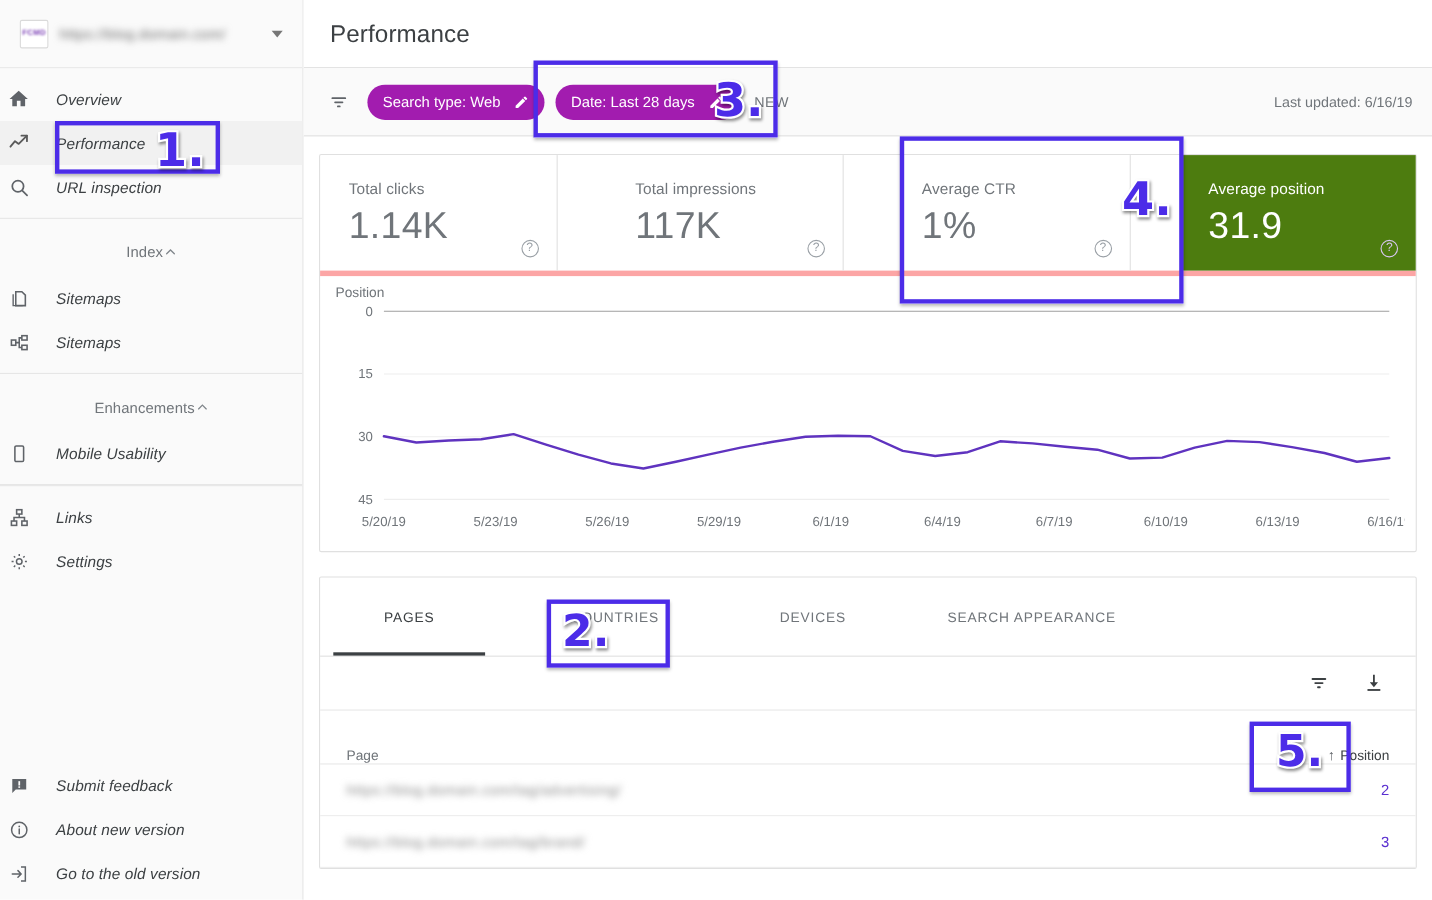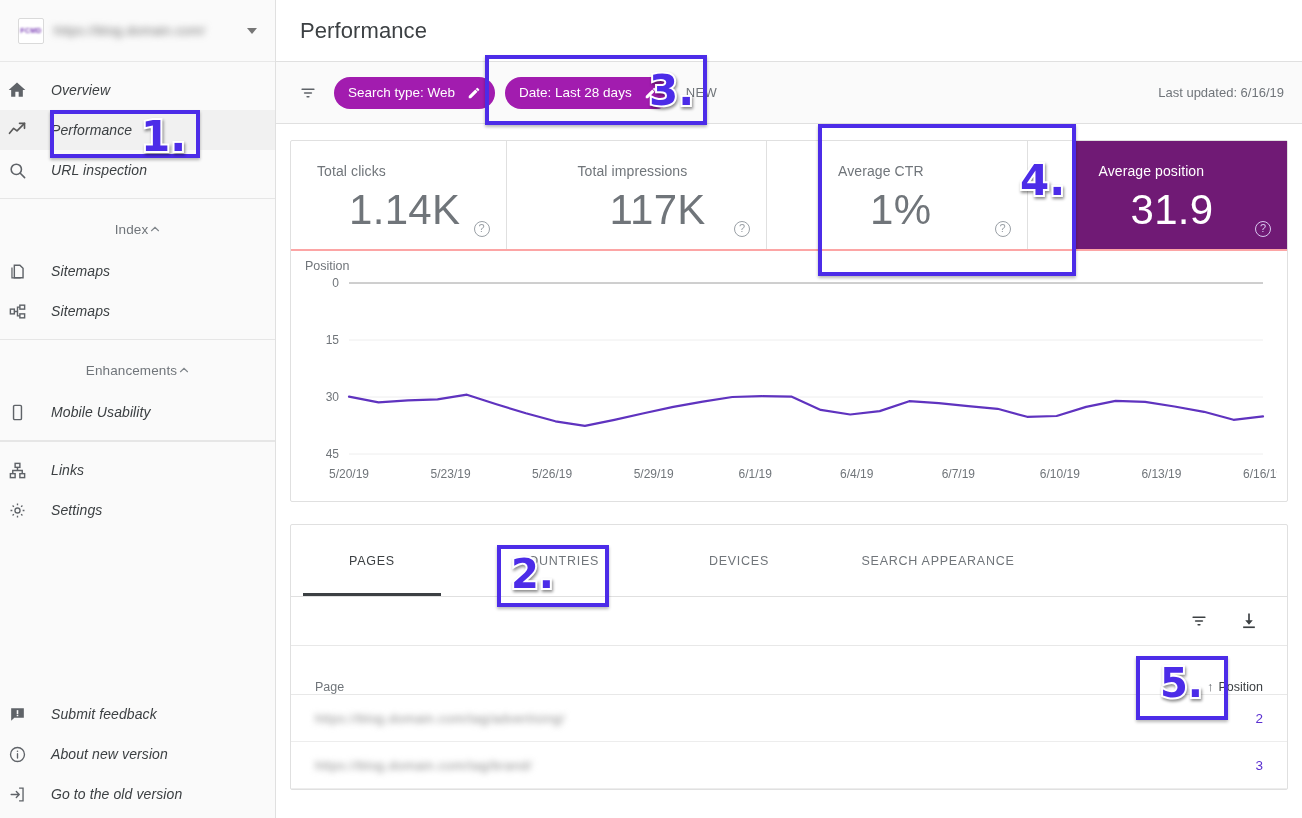--- a/index.html
+++ b/index.html
@@ -93,35 +93,35 @@
   }
   .chip .pencil { width:14px;height:14px;color:#fff; }
   .new-tag { font-size:13px; color:#70757a; letter-spacing:0.4px; margin-left:4px; }
   .last-updated { margin-left:auto; font-size:13px; color:#70757a; padding-right:4px; }
 
   
   .content-area { padding:16px 14px 0 14px; }
   .card {
     border:1px solid #e0e0e0; background:#fff; border-radius:2px;
   }
-  .metrics-row { display:flex; height:110px; border-bottom:2px solid #fca5a5;gap:45px; }
+  .metrics-row { display:flex; height:110px; border-bottom:5px solid #fca5a5;gap:45px; }
   .metric {
     flex:1 1 0; padding:22px 22px 0 26px; position:relative;
     border-right:1px solid #e0e0e0; cursor:pointer;
   }
   .metric:last-child { border-right:none; }
   .metric .m-label { font-size:14px; color:#70757a; letter-spacing:0.1px; }
-  .metric .m-value { font-size:42px; color:#70757a; margin-top:7px; font-weight:300; letter-spacing:0.3px;margin-left:32px; }
+  .metric .m-value { font-size:34px; color:#70757a; margin-top:7px; font-weight:300; letter-spacing:0.3px; }
   .metric .help {
     position:absolute; right:16px; bottom:12px;
     width:16px;height:16px;border-radius:50%;
     border:1.3px solid #9aa0a6; color:#9aa0a6;
     font-size:11px; line-height:13px; text-align:center; cursor:pointer;
   }
-  .metric.active { background:#701a75; }
+  .metric.active { background:#4d7c0f; }
   .metric.active .m-label { color:#ffffff; }
   .metric.active .m-value { color:#ffffff; }
   .metric.active .help { border-color:#d7c6ef; color:#d7c6ef; }
 
   
   .chart-wrap { height:250px; padding:14px 14px 0 14px; position:relative; }
   .chart-axis-title { font-size:12.5px; color:#70757a; position:absolute; left:14px; top:8px; }
 
   
   .table-card { margin-top:22px; }

